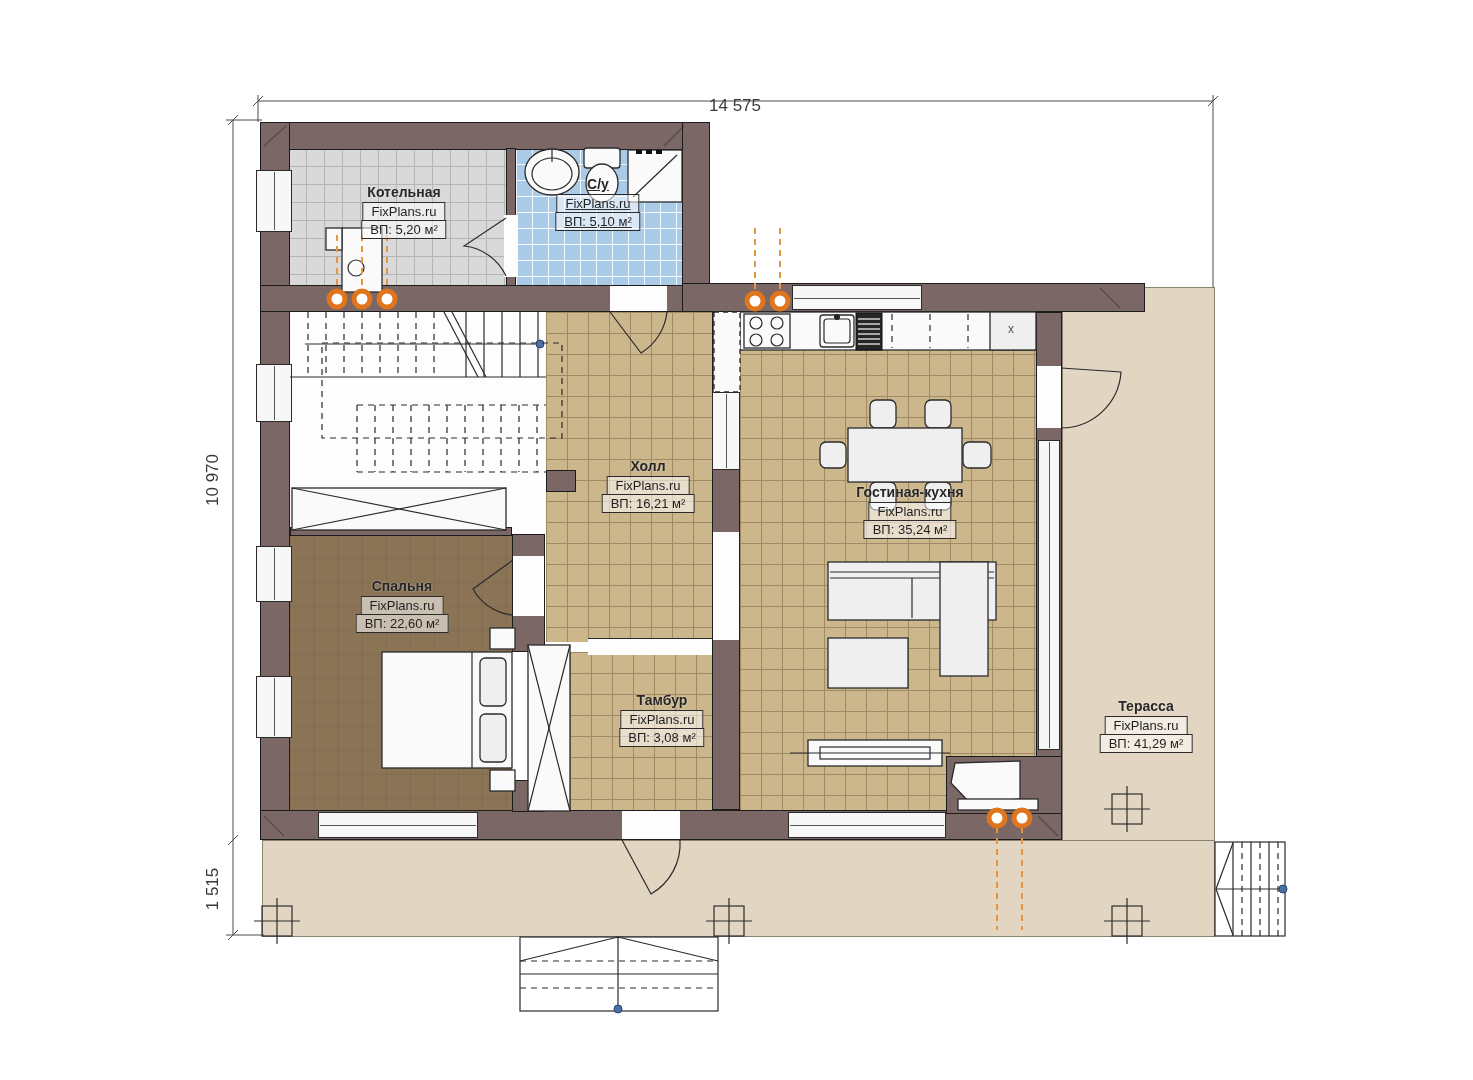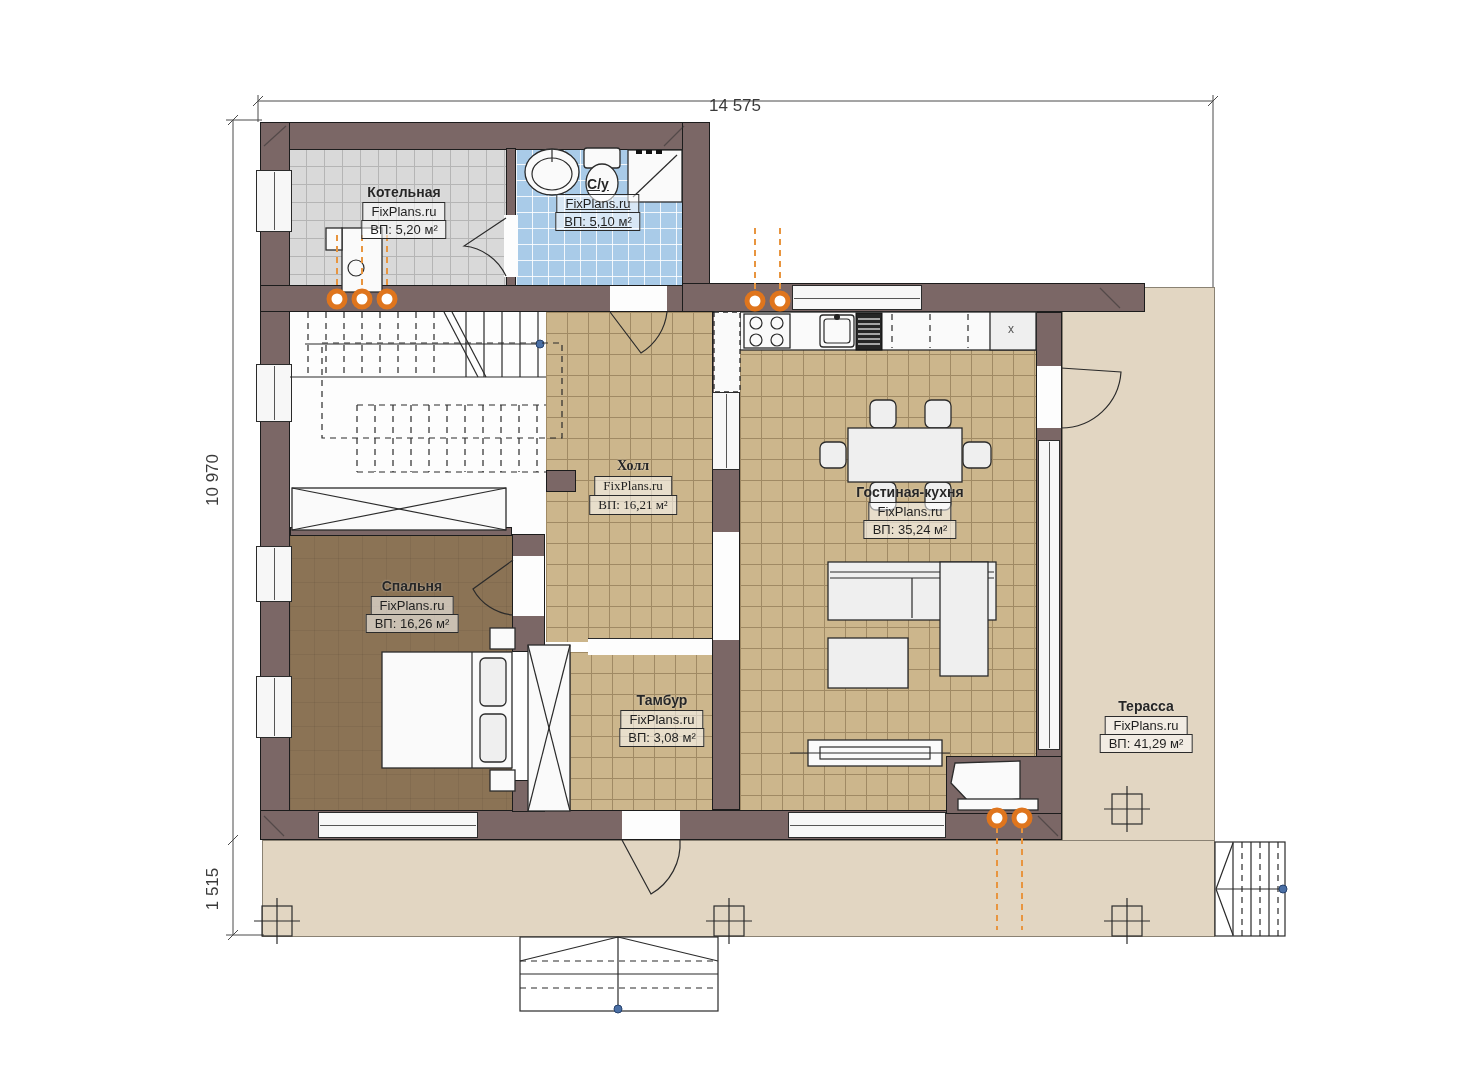--- a/index.html
+++ b/index.html
@@ -290,36 +290,36 @@
     <div class="box">FixPlans.ru</div>
     <div class="box">ВП: 5,20 м²</div>
   </div>
 
   <div class="lbl" style="left:598px;top:176px;text-decoration:underline;">
     <div class="title">С/у</div>
     <div class="box">FixPlans.ru</div>
     <div class="box">ВП: 5,10 м²</div>
   </div>
 
-  <div class="lbl" style="left:633px;top:458px;font-family:Liberation Serif, serif;">
+  <div class="lbl" style="left:648px;top:458px;">
     <div class="title">Холл</div>
     <div class="box">FixPlans.ru</div>
     <div class="box">ВП: 16,21 м²</div>
   </div>
 
   <div class="lbl" style="left:910px;top:484px;">
     <div class="title">Гостиная-кухня</div>
     <div class="box">FixPlans.ru</div>
     <div class="box">ВП: 35,24 м²</div>
   </div>
 
-  <div class="lbl" style="left:412px;top:578px;">
+  <div class="lbl" style="left:402px;top:578px;">
     <div class="title">Спальня</div>
     <div class="box">FixPlans.ru</div>
-    <div class="box">ВП: 16,26 м²</div>
+    <div class="box">ВП: 22,60 м²</div>
   </div>
 
   <div class="lbl" style="left:662px;top:692px;">
     <div class="title">Тамбур</div>
     <div class="box">FixPlans.ru</div>
     <div class="box">ВП: 3,08 м²</div>
   </div>
 
   <div class="lbl" style="left:1146px;top:698px;">
     <div class="title">Терасса</div>

